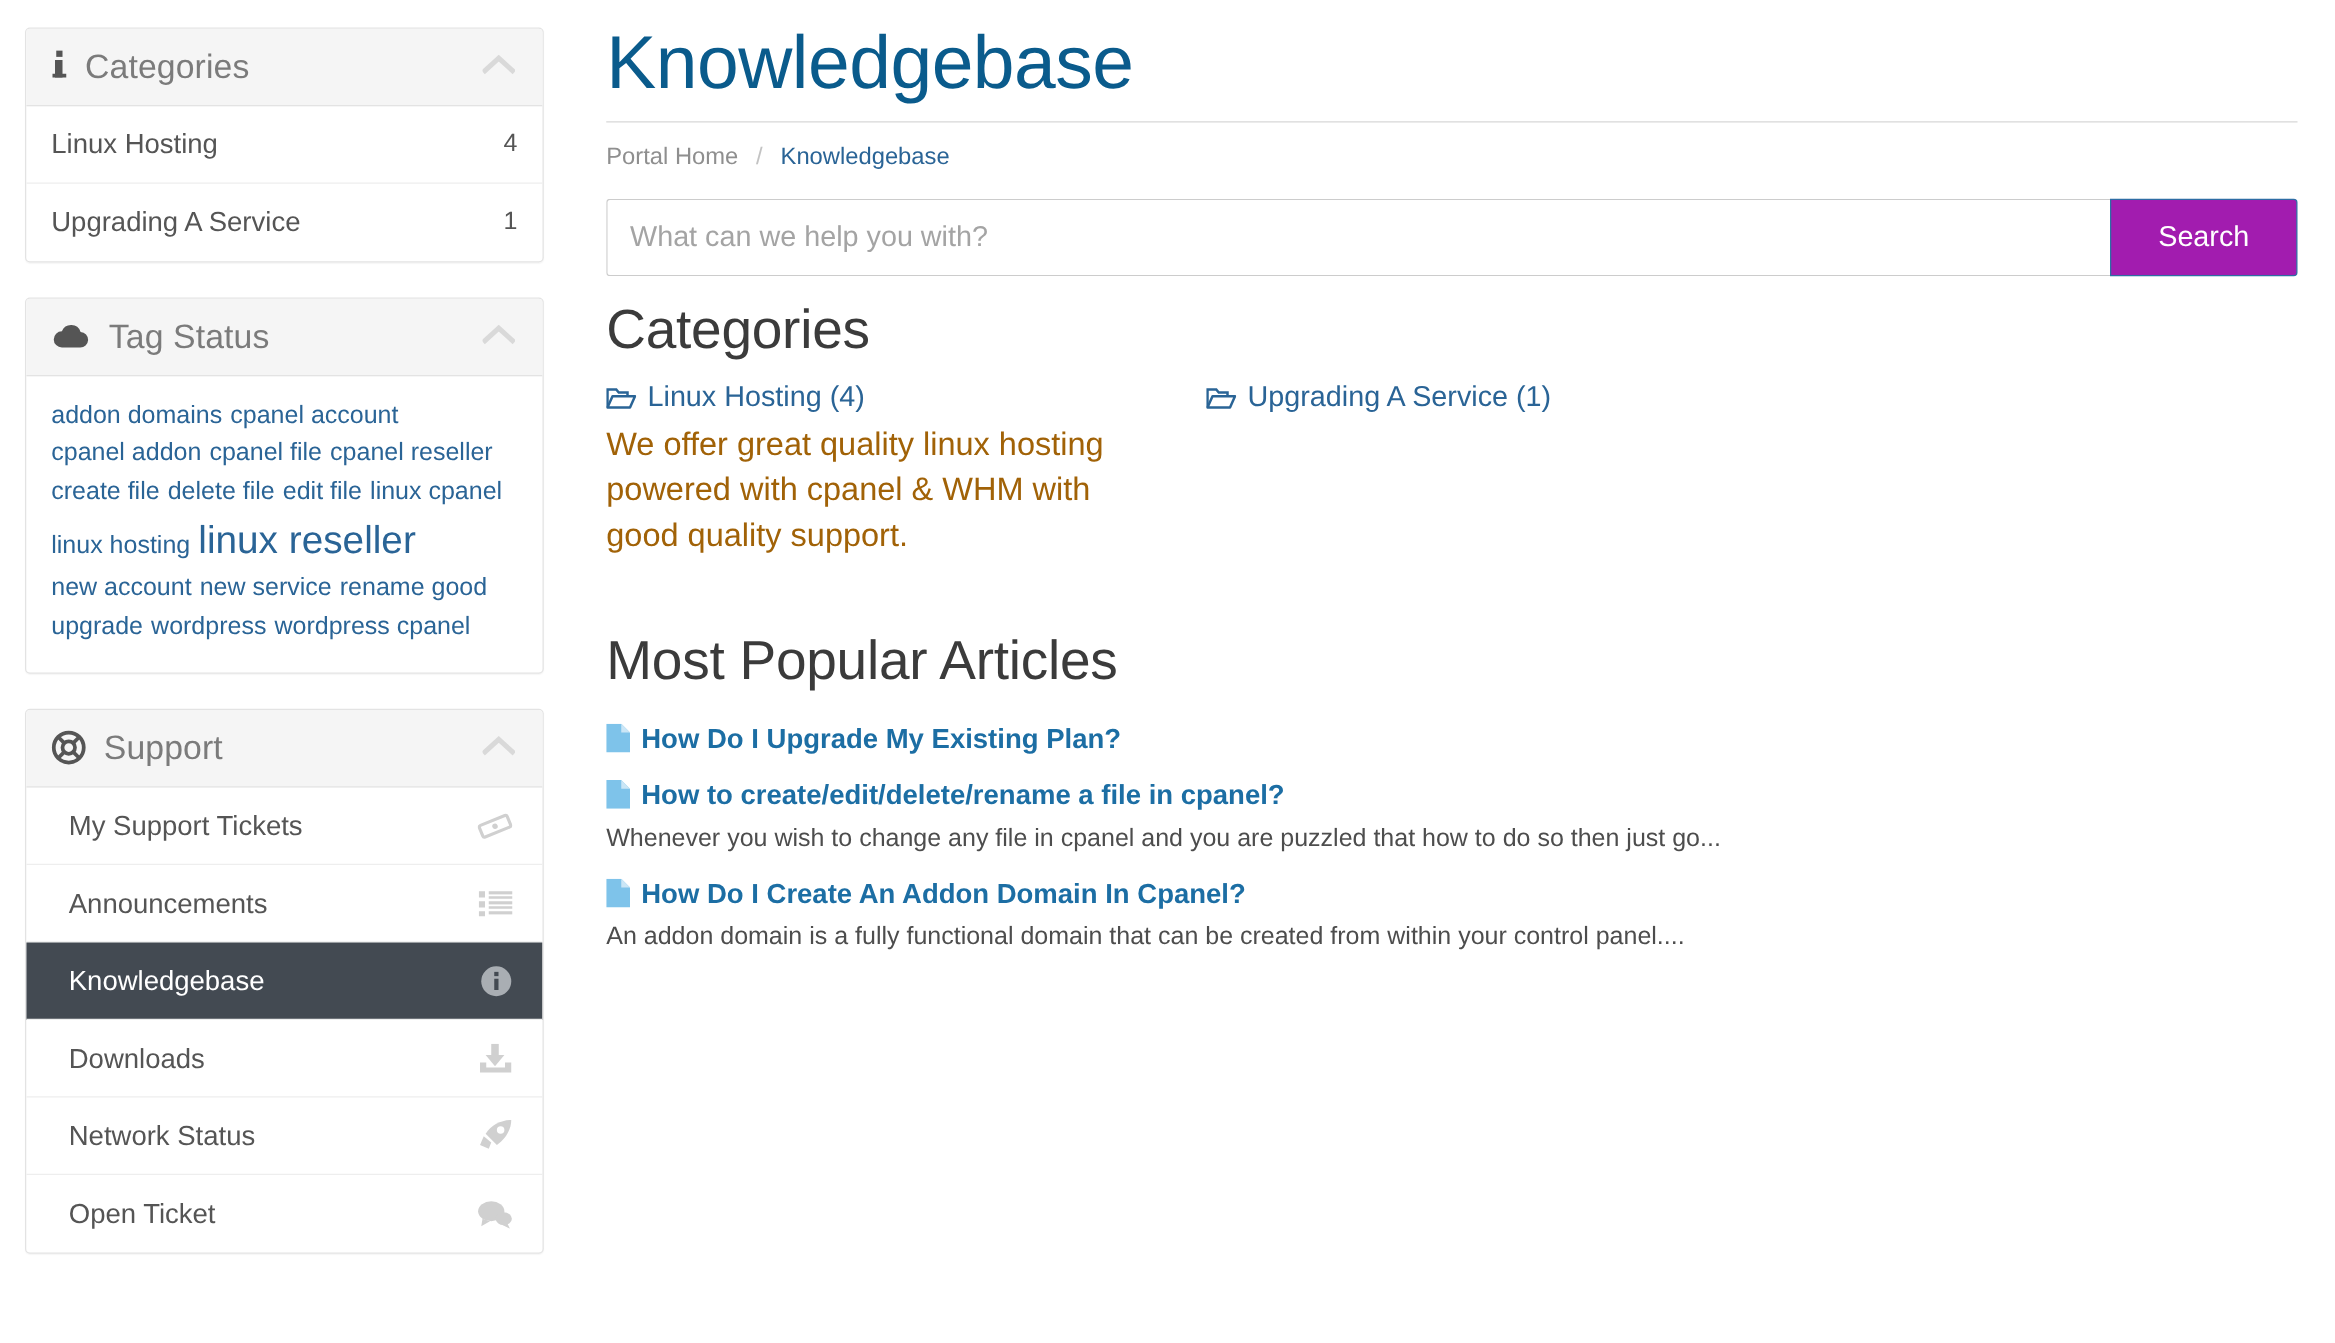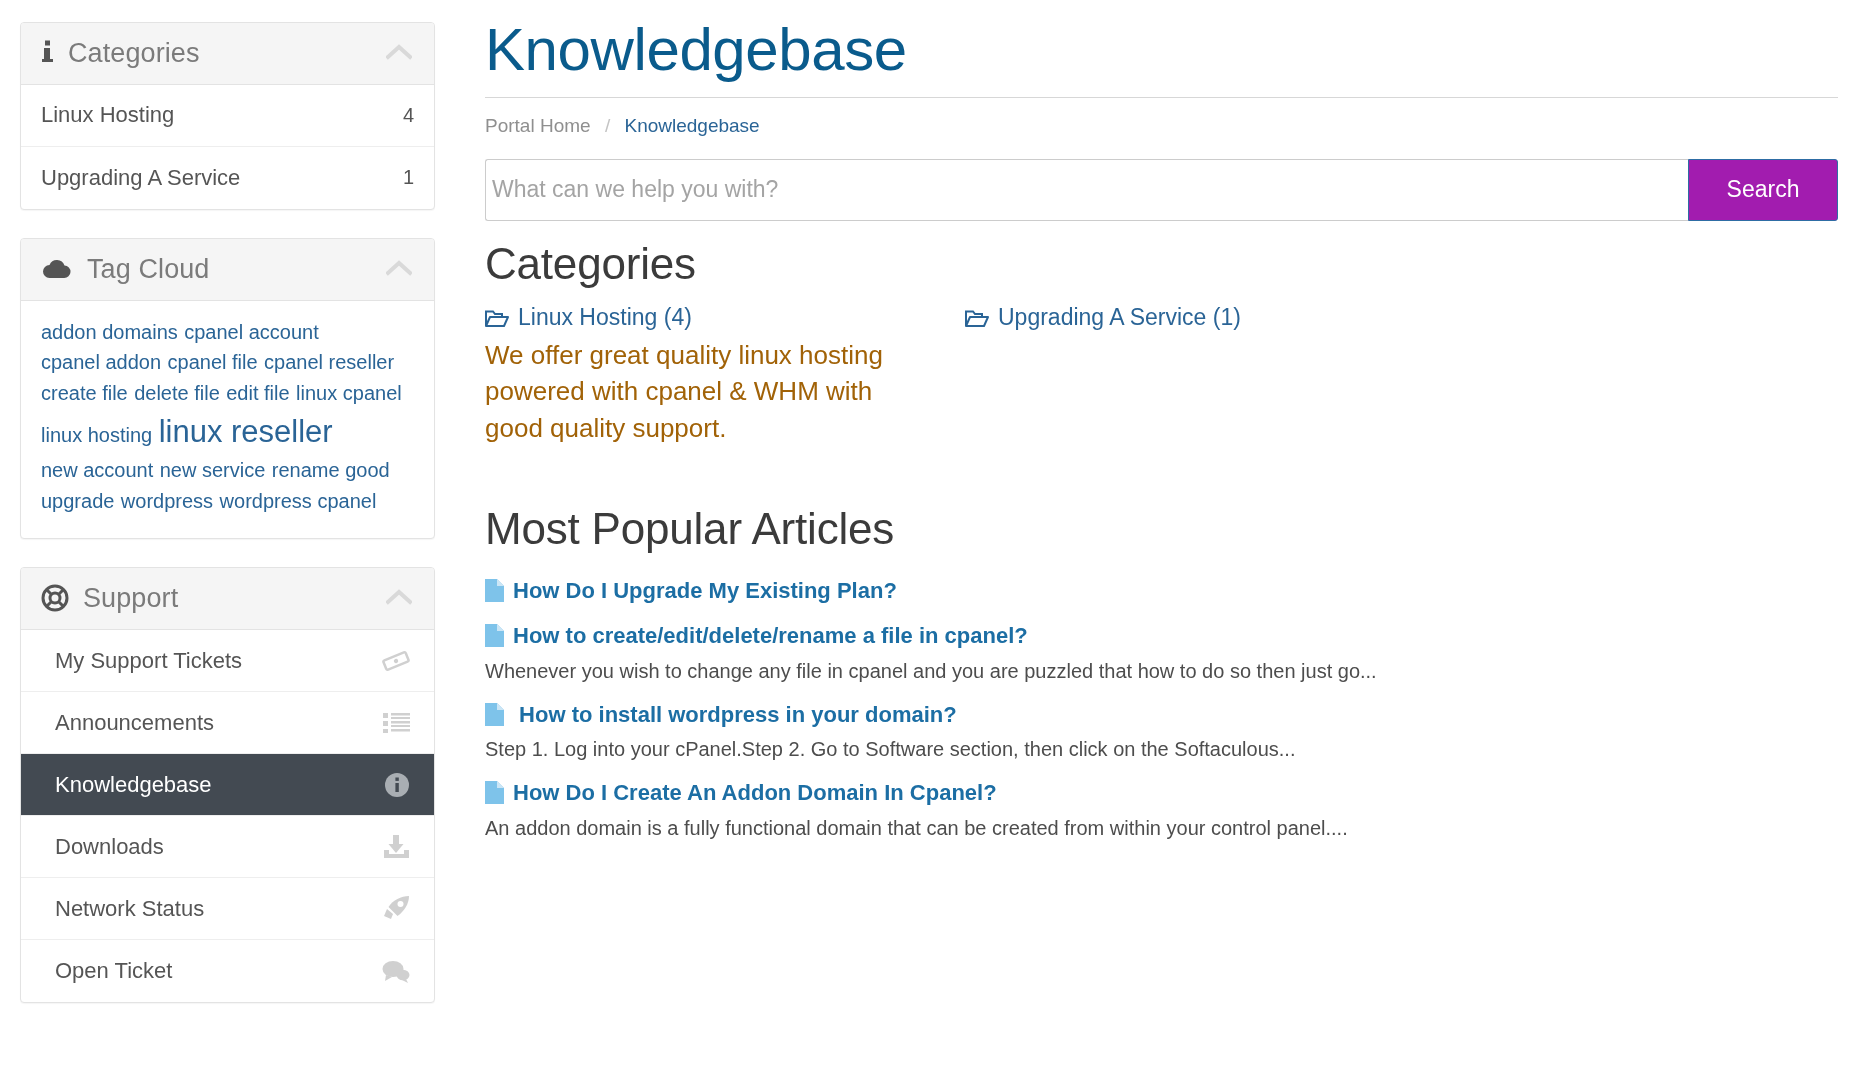--- a/index.html
+++ b/index.html
@@ -118,21 +118,21 @@
   .breadcrumb .crumb-inactive { color: #8f8f8f; }
   .breadcrumb .sep { color: #c3c3c3; padding: 0 9px; }
   .breadcrumb .crumb-active { color: #2a6496; }
 
   .searchbar { display: flex; width: 100%; height: 62px; margin-bottom: 18px; }
   .searchbar input {
     flex: 1 1 auto;
     border: 1px solid #cccccc;
     border-right: none;
     border-radius: 3px 0 0 3px;
-    padding: 0 6px;
+    padding: 0 18px;
     font-size: 23px;
     font-family: "Liberation Sans", sans-serif;
     color: #555;
     outline: none;
     background: #fff;
   }
   .searchbar input::placeholder { color: #a4a4a4; }
   .searchbar button {
     flex: 0 0 150px;
     background: #a21caf;
@@ -229,21 +229,21 @@
       </ul>
     </section>
 
     <section class="panel">
       <div class="panel-heading">
         <span class="hicon">
           <svg width="32" height="22" viewBox="0 0 32 22">
               <path d="M8.5 20 A6.5 6.5 0 0 1 8.5 7 A8 8 0 0 1 23.5 7.5 A6 6 0 0 1 23 20 Z" fill="#555"></path>
             </svg>
         </span>
-        <span class="htitle">Tag Cloud</span>
+        <span class="htitle">Tag Status</span>
         <span class="chevron">
           <svg width="26" height="16" viewBox="0 0 26 16">
               <path d="M2 13 L13 3 L24 13" stroke="#d9d9d9" stroke-width="4" fill="none" stroke-linecap="square"></path>
             </svg>
         </span>
       </div>
       <div class="tagcloud">
         <a href="#">addon domains</a>
         <a href="#">cpanel account</a>
         <a href="#">cpanel addon</a>
@@ -421,41 +421,29 @@
                 <path d="M0 0 H12 L19 7 V23 H0 Z" fill="#7ec3ea"></path>
                 <path d="M12 0 L19 7 H12 Z" fill="#cbe6f6"></path>
               </svg>
           </span>
           <span>How to create/edit/delete/rename a file in cpanel?</span>
         </a>
         <p class="article-snippet">Whenever you wish to change any file in cpanel and you are puzzled that how to do so then just go...</p>
       </div>
 
 
+
       <div class="article">
         <a href="#" class="article-link">
           <span class="aicon">
             <svg width="19" height="23" viewBox="0 0 19 23">
                 <path d="M0 0 H12 L19 7 V23 H0 Z" fill="#7ec3ea"></path>
                 <path d="M12 0 L19 7 H12 Z" fill="#cbe6f6"></path>
               </svg>
           </span>
-          <span style="white-space:pre"> How to install wordpress in your domain?</span>
-        </a>
-        <p class="article-snippet">Step 1. Log into your cPanel.Step 2. Go to Software section, then click on the Softaculous...</p>
-      </div>
-
-      <div class="article">
-        <a href="#" class="article-link">
-          <span class="aicon">
-            <svg width="19" height="23" viewBox="0 0 19 23">
-                <path d="M0 0 H12 L19 7 V23 H0 Z" fill="#7ec3ea"></path>
-                <path d="M12 0 L19 7 H12 Z" fill="#cbe6f6"></path>
-              </svg>
-          </span>
           <span>How Do I Create An Addon Domain In Cpanel?</span>
         </a>
         <p class="article-snippet">An addon domain is a fully functional domain that can be created from within your control panel....</p>
       </div>
 
     </div>
 
   </main>
 </div>
 

